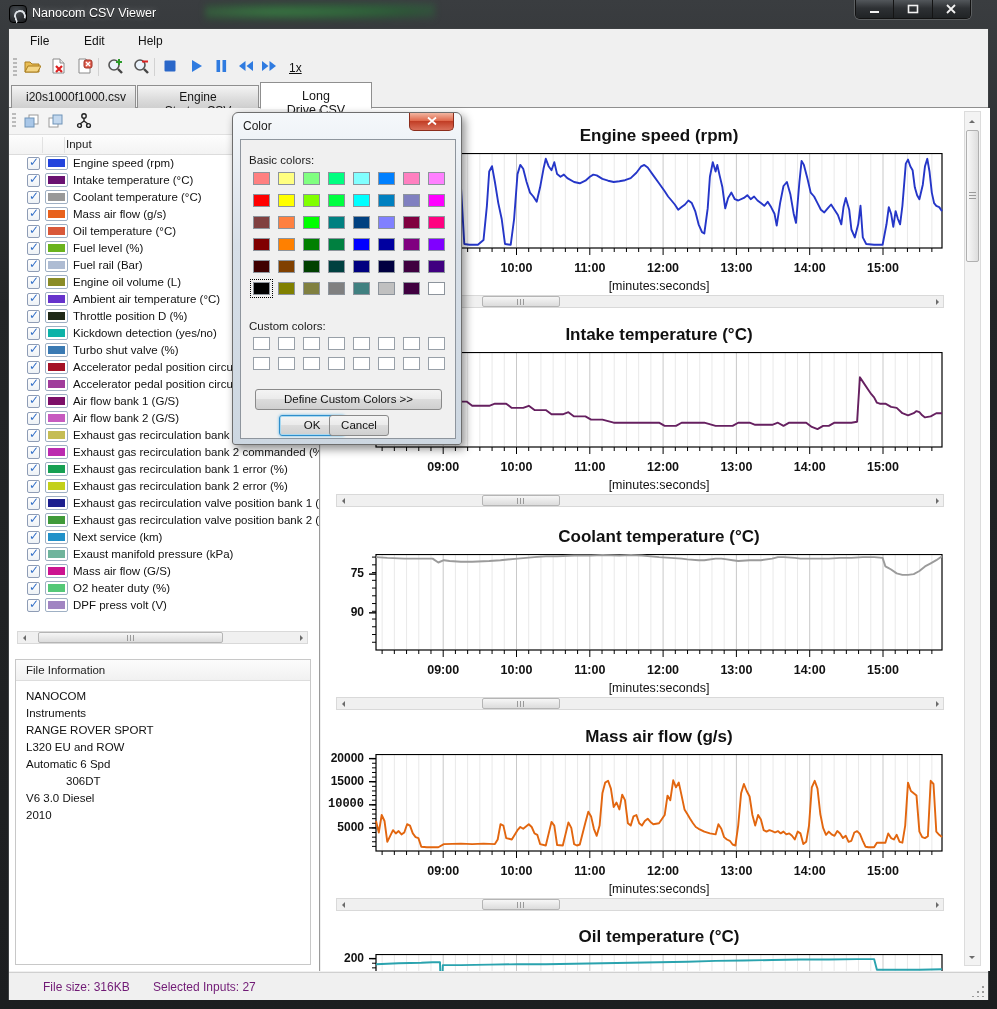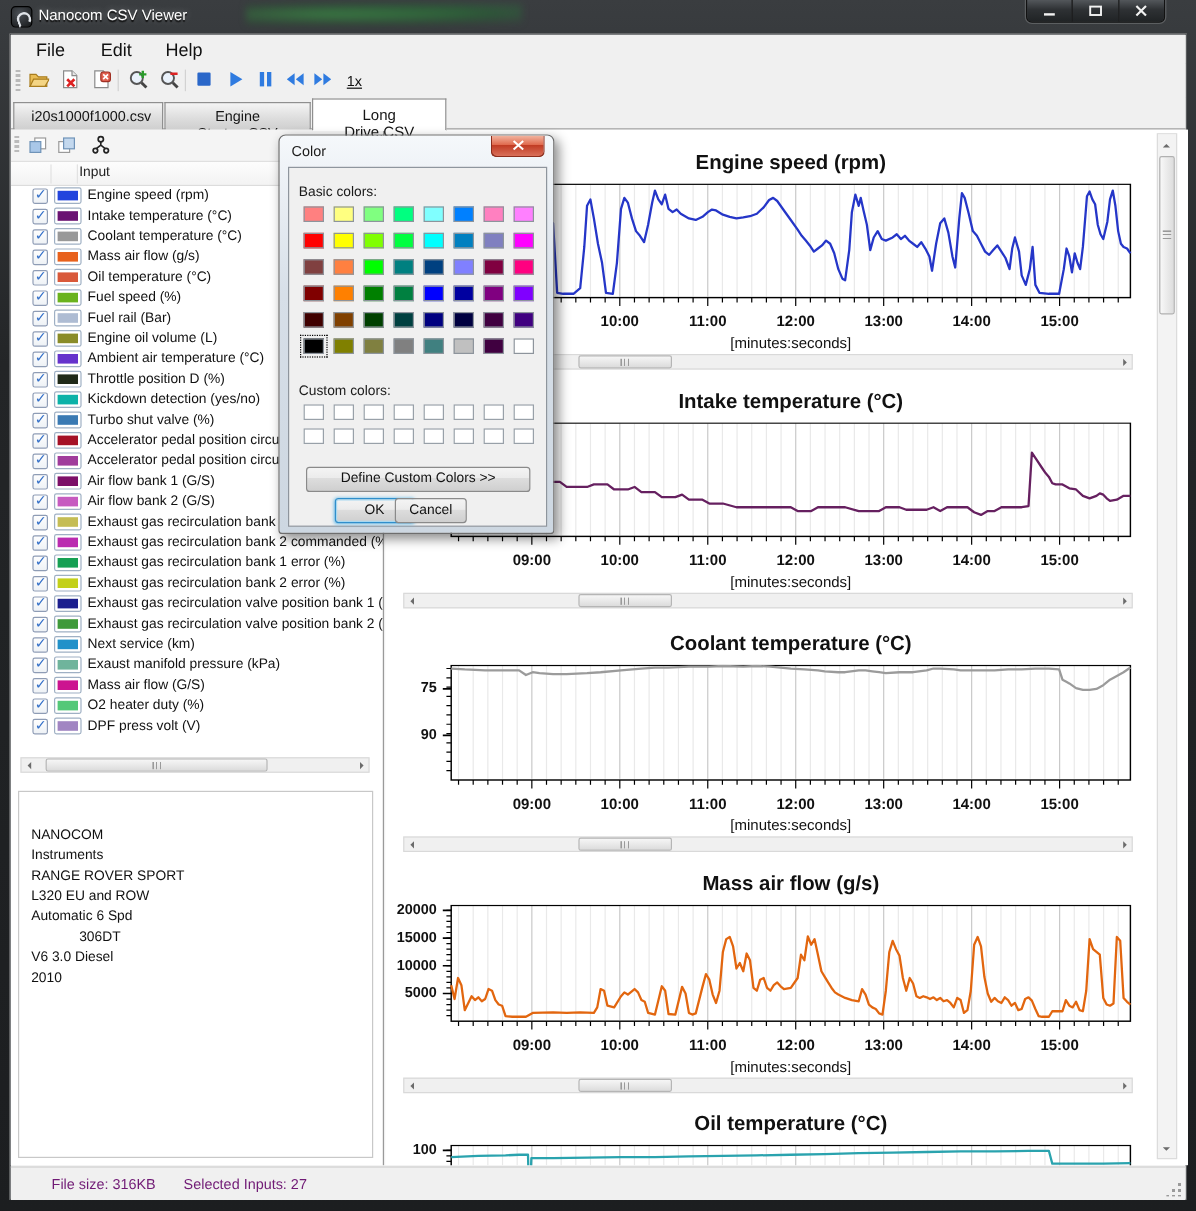--- a/index.html
+++ b/index.html
@@ -17,21 +17,21 @@
   #window-title { position:absolute; left:32px; top:6px; color:#fff; font-size:12.5px; text-shadow:0 0 6px rgba(255,255,255,.35), 0 1px 1px #000; }
   #win-controls { position:absolute; right:26px; top:0; width:116px; height:19px; display:flex;
     border:1px solid #121212; border-top:none; border-radius:0 0 5px 5px; overflow:hidden; box-shadow:0 0 0 1px rgba(255,255,255,.18); }
   .win-btn { flex:1; position:relative; background:linear-gradient(180deg,#53575b,#2e3134 45%,#202325); border-right:1px solid #141414; }
   .win-btn:last-child { border-right:none; }
   .win-btn svg { position:absolute; left:50%; top:50%; transform:translate(-50%,-50%); }
   
   #client { position:absolute; left:8px; top:28px; width:981px; height:972px; background:#f0f0f0; border:1px solid #3c3f41; }
   
   #menubar { position:absolute; left:0; top:0; width:100%; height:24px; background:#f0f0f0; }
-  .menu-item { position:absolute; top:3px; height:18px; padding:2px 7px; font-size:15px; color:#111; }
+  .menu-item { position:absolute; top:3px; height:18px; padding:2px 7px; font-size:12px; color:#111; }
   
   #toolbar { position:absolute; left:0; top:24px; width:100%; height:28px; background:#f0f0f0; }
   #toolbar .grip { position:absolute; left:4px; top:5px; width:4px; height:18px;
      background:repeating-linear-gradient(180deg,#b9b9b9 0 2px, transparent 2px 4px); }
   .tbtn { position:absolute; top:4px; width:20px; height:20px; }
   .tsep { position:absolute; top:5px; width:1px; height:18px; background:#d2d2d2; }
   #speed-label { position:absolute; top:8px; font-size:12px; color:#111; }
   
   #tabstrip { position:absolute; left:0; top:52px; width:100%; height:27px; background:#f0f0f0; border-bottom:1px solid #8f8f8f; }
   .tab { position:absolute; top:4px; height:23px; padding:4px 14px 0; font-size:12px; color:#151515; text-align:center;
@@ -266,21 +266,21 @@
             </div>
             <div class="input-label">Oil temperature (°C)</div>
           </div>
           <div class="input-row" style="top: 85px;">
             <div class="cbx">
               <span>✓</span>
             </div>
             <div class="swatch-btn">
               <i style="background: rgb(106, 179, 30);"></i>
             </div>
-            <div class="input-label">Fuel speed (%)</div>
+            <div class="input-label">Fuel level (%)</div>
           </div>
           <div class="input-row" style="top: 102px;">
             <div class="cbx">
               <span>✓</span>
             </div>
             <div class="swatch-btn">
               <i style="background: rgb(174, 188, 211);"></i>
             </div>
             <div class="input-label">Fuel rail (Bar)</div>
           </div>
@@ -468,20 +468,23 @@
       <div class="hscroll" id="list-hscroll" style="left:8px; top:523px; width:291px;">
           <div class="hs-arrow left" style="left: 0px;">
             <i></i>
           </div>
           <div class="hs-arrow right" style="right: 0px;">
             <i></i>
           </div>
           <div class="hs-thumb" style="left: 20px; width: 185px;"></div>
         </div>
       <div id="file-info">
+        <div id="fi-header">
+            <span>File Information</span>
+          </div>
       <div class="fi-row" style="top: 30px;">NANOCOM</div>
           <div class="fi-row" style="top: 47px;">Instruments</div>
           <div class="fi-row" style="top: 64px;">RANGE ROVER SPORT</div>
           <div class="fi-row" style="top: 81px;">L320 EU and ROW</div>
           <div class="fi-row" style="top: 98px;">Automatic 6 Spd</div>
           <div class="fi-row" style="top: 115px; margin-left: 40px;">306DT</div>
           <div class="fi-row" style="top: 132px;">V6 3.0 Diesel</div>
           <div class="fi-row" style="top: 149px;">2010</div>
         </div>
     </div>
@@ -977,21 +980,21 @@
             <line x1="6" y1="4.619047619047619" x2="10" y2="4.619047619047619" stroke="#000" stroke-width="1"></line>
             <line x1="3" y1="4.619047619047619" x2="10" y2="4.619047619047619" stroke="#000" stroke-width="1.4"></line>
             <line x1="3" y1="27.71428571428571" x2="10" y2="27.71428571428571" stroke="#000" stroke-width="1.4"></line>
             <line x1="3" y1="50.80952380952381" x2="10" y2="50.80952380952381" stroke="#000" stroke-width="1.4"></line>
             <line x1="3" y1="73.9047619047619" x2="10" y2="73.9047619047619" stroke="#000" stroke-width="1.4"></line>
             <rect x="10" y="0.5" width="566" height="96.5" fill="none" stroke="#000" stroke-width="1.2"></rect>
             <polyline points="10.0,67.0 12.8,78.5 15.7,61.0 18.5,67.0 21.3,87.8 27.0,76.2 29.8,79.4 32.6,77.1 35.5,80.4 38.3,78.5 41.1,70.2 44.0,71.6 46.8,79.4 49.6,83.1 52.4,84.1 55.3,92.8 60.9,93.3 72.3,93.3 77.9,90.1 94.9,89.6 106.2,90.1 117.5,89.6 128.9,90.1 131.7,85.5 134.5,70.2 137.4,71.6 140.2,84.1 145.8,85.5 151.5,76.2 154.3,73.0 157.2,74.8 162.8,70.2 165.7,73.0 168.5,79.4 171.3,80.8 174.1,90.1 179.8,91.5 185.5,67.9 188.3,71.6 191.1,91.0 196.8,91.5 202.4,68.4 205.3,73.9 208.1,90.1 210.9,91.5 213.8,90.5 219.4,68.4 222.3,57.7 225.1,62.4 227.9,74.8 230.7,81.8 233.6,71.6 236.4,39.3 239.2,28.6 242.1,26.8 244.9,34.6 247.7,53.1 250.5,48.5 253.4,55.4 256.2,40.6 259.0,46.2 261.9,69.3 264.7,71.6 267.5,62.4 270.4,61.0 273.2,69.3 276.0,71.6 278.8,67.0 281.7,64.7 284.5,67.9 287.3,70.2 293.0,69.3 298.7,61.0 301.5,41.6 304.3,46.2 307.2,26.3 310.0,33.3 312.8,28.6 315.6,41.6 318.5,55.4 321.3,60.0 324.1,64.7 327.0,69.3 329.8,73.0 332.6,74.8 338.3,77.6 343.9,79.4 349.6,80.4 352.4,70.2 355.3,74.8 358.1,83.1 360.9,85.5 363.8,86.8 366.6,90.5 369.4,91.5 372.2,71.6 375.1,39.3 377.9,30.0 380.7,37.0 383.6,42.5 386.4,61.0 389.2,71.6 392.1,61.0 394.9,65.6 397.7,76.2 400.5,77.6 403.4,76.2 406.2,77.1 409.0,78.5 411.9,77.1 414.7,79.4 417.5,77.6 420.3,80.4 423.2,79.4 426.0,81.8 428.8,85.5 431.7,77.6 434.5,79.4 437.3,90.1 440.2,87.8 443.0,71.6 445.8,33.3 448.7,26.8 451.5,34.6 454.3,60.0 457.1,73.9 460.0,80.8 462.8,77.6 465.6,80.4 468.5,81.8 471.3,77.1 474.1,79.4 476.9,84.1 479.8,81.8 482.6,87.8 485.4,86.8 488.3,78.5 491.1,77.1 493.9,79.9 496.8,86.8 499.6,92.8 502.4,93.3 508.1,93.3 510.9,88.7 519.4,88.7 522.2,79.4 525.1,84.1 527.9,85.5 530.7,80.8 533.6,87.8 536.4,88.7 539.2,71.6 542.0,28.6 544.9,37.0 547.7,39.3 550.5,41.6 553.4,77.6 556.2,83.1 559.0,84.1 561.9,82.2 564.7,26.8 567.5,30.0 570.3,77.6 573.2,80.8 576.0,83.1" fill="none" stroke="#e2660f" stroke-width="1.9" stroke-linejoin="round"></polyline>
           </svg>
           <div class="ylab" style="left: 3px; top: 23.619px;">20000</div>
           <div class="ylab" style="left: 3px; top: 46.7143px;">15000</div>
-          <div class="ylab" style="left: 3px; top: 69.8095px;">10000</div>
+          <div class="ylab" style="left: 3px; top: 69.8095px; font-family: Liberation Mono, monospace;">10000</div>
           <div class="ylab" style="left: 3px; top: 92.9048px;">5000</div>
           <div class="xlab" style="left: 97.2px; top: 137px;">09:00</div>
           <div class="xlab" style="left: 170.5px; top: 137px;">10:00</div>
           <div class="xlab" style="left: 243.8px; top: 137px;">11:00</div>
           <div class="xlab" style="left: 317.1px; top: 137px;">12:00</div>
           <div class="xlab" style="left: 390.4px; top: 137px;">13:00</div>
           <div class="xlab" style="left: 463.7px; top: 137px;">14:00</div>
           <div class="xlab" style="left: 537px; top: 137px;">15:00</div>
           <div class="axis-label" style="left: 55px; top: 155px;">[minutes:seconds]</div>
           <div class="hscroll" style="left: 15px; top: 171px; width: 608px;">
@@ -1108,21 +1111,21 @@
             <line x1="6" y1="27.692307692307693" x2="10" y2="27.692307692307693" stroke="#000" stroke-width="1"></line>
             <line x1="6" y1="23.076923076923077" x2="10" y2="23.076923076923077" stroke="#000" stroke-width="1"></line>
             <line x1="6" y1="18.461538461538463" x2="10" y2="18.461538461538463" stroke="#000" stroke-width="1"></line>
             <line x1="6" y1="13.846153846153847" x2="10" y2="13.846153846153847" stroke="#000" stroke-width="1"></line>
             <line x1="6" y1="9.230769230769232" x2="10" y2="9.230769230769232" stroke="#000" stroke-width="1"></line>
             <line x1="6" y1="4.615384615384616" x2="10" y2="4.615384615384616" stroke="#000" stroke-width="1"></line>
             <line x1="3" y1="4.615384615384616" x2="10" y2="4.615384615384616" stroke="#000" stroke-width="1.4"></line>
             <rect x="10" y="0.5" width="566" height="59.5" fill="none" stroke="#000" stroke-width="1.2"></rect>
             <polyline points="10.0,10.2 32.6,9.2 55.3,8.8 66.6,8.3 74.0,8.3 75.1,55.4 76.8,11.1 94.9,11.1 123.2,10.6 151.5,10.2 179.8,10.2 208.1,9.7 236.4,9.2 264.7,8.8 293.0,8.3 321.3,7.8 349.6,6.9 377.9,6.5 406.2,6.0 434.5,5.5 462.8,5.5 491.1,5.1 508.1,5.1 510.9,15.7 530.7,15.7 553.4,15.7 576.0,15.2" fill="none" stroke="#2aa3ae" stroke-width="1.9" stroke-linejoin="round"></polyline>
           </svg>
-          <div class="ylab" style="left: 3px; top: 23.6154px;">100</div>
+          <div class="ylab" style="left: 3px; top: 23.6154px;">200</div>
         </div>
       </div>
 
     <div id="statusbar">
       <span class="status-text" style="left:10px">File size: 316KB</span>
       <span class="status-text" style="left:120px">Selected Inputs: 27</span>
       <div id="size-grip"></div>
     </div>
   </div>
 

